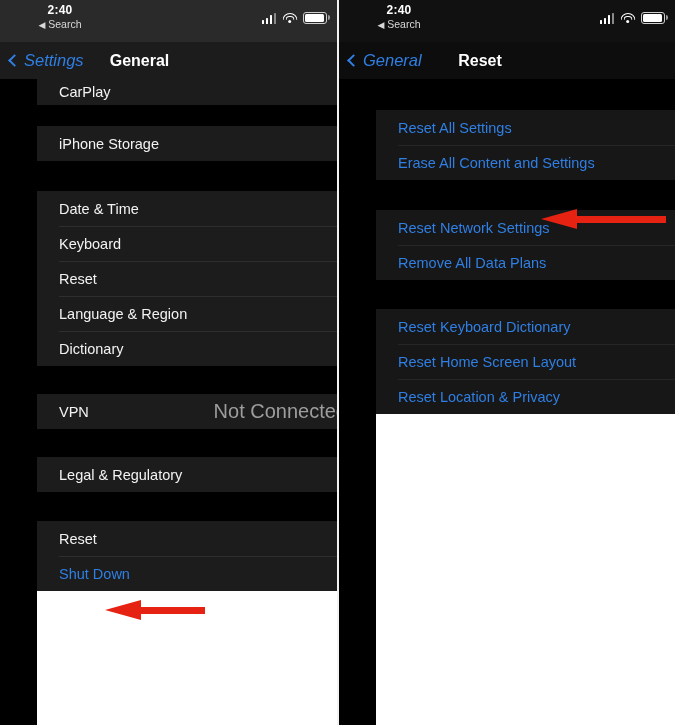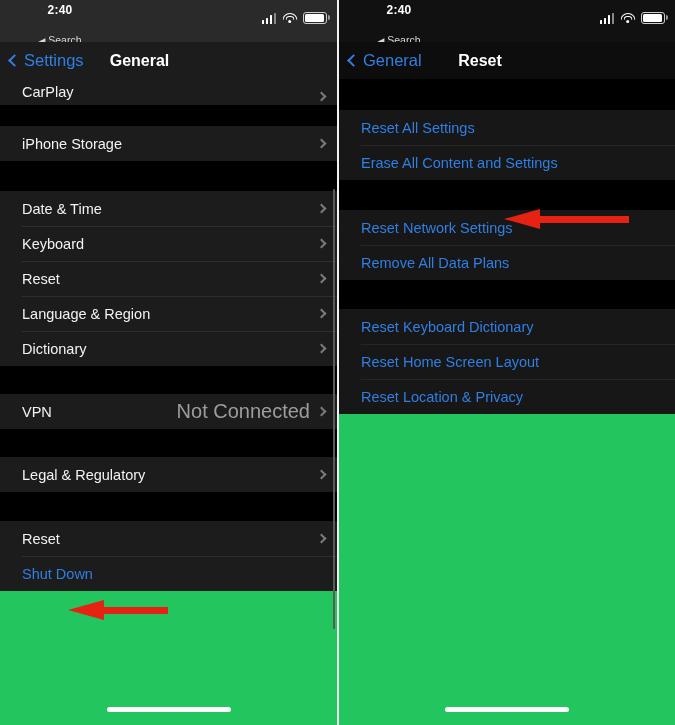--- a/index.html
+++ b/index.html
@@ -37,21 +37,21 @@
   .phone.right .statusbar { background:#111111; }
   .sb-timewrap {
     position:absolute; left:0; top:4px; width:120px;
     text-align:center; line-height:1;
   }
   .sb-time {
     color:#fff; font-size:12px; font-weight:bold; letter-spacing:.2px;
     display:block;
   }
   .sb-back {
-    color:#d8d8d8; font-size:10.5px; display:block; margin-top:19px;
+    color:#d8d8d8; font-size:10.5px; display:block; margin-top:3px;
     white-space:nowrap;
   }
   .sb-back .tri { font-size:9px; position:relative; top:-.5px; }
   .sb-right {
     position:absolute; right:10px; top:12px;
     display:flex; align-items:flex-end; gap:6px;
   }
   .bars { display:flex; align-items:flex-end; gap:1.5px; height:11px; }
   .bars i { display:block; width:2.5px; background:#fff; border-radius:.5px; }
   .bars i:nth-child(1){ height:4px; }
@@ -88,37 +88,38 @@
   .navbar {
     position:relative; height:37px; width:100%;
     background:#1c1c1c;
     display:flex; align-items:center;
   }
   .phone.right .navbar { background:#0d0d0d; }
   .nav-back {
     display:flex; align-items:center; gap:4px;
     margin-left:10px; color:#2f7fe4; font-size:16.5px;
     white-space:nowrap;
+    font-style:italic;
   }
   .chev-left {
     width:9px; height:9px;
     border-left:2.6px solid #2f7fe4; border-bottom:2.6px solid #2f7fe4;
     transform:rotate(45deg);
     margin-right:1px;
   }
   .nav-title {
     position:absolute; left:0; right:0;
     text-align:center; color:#fff; font-size:16px; font-weight:bold;
     pointer-events:none;
     padding-right:58px;
   }
   .phone.right .nav-title { padding-right:54px; }
 
   
-  .content { position:relative; width:100%; background:#22c55e; height:646px; }
+  .content { position:relative; width:100%; background:#ffffff; height:646px;margin-left:37px; }
   .group { background:#1c1c1c; }
   .phone.right .group { background:#171717; }
   .row {
     position:relative;
     display:flex; align-items:center;
     height:35px;
     padding:0 12px 0 22px;
     color:#f2f2f2; font-size:14.5px;
     white-space:nowrap;
   }

